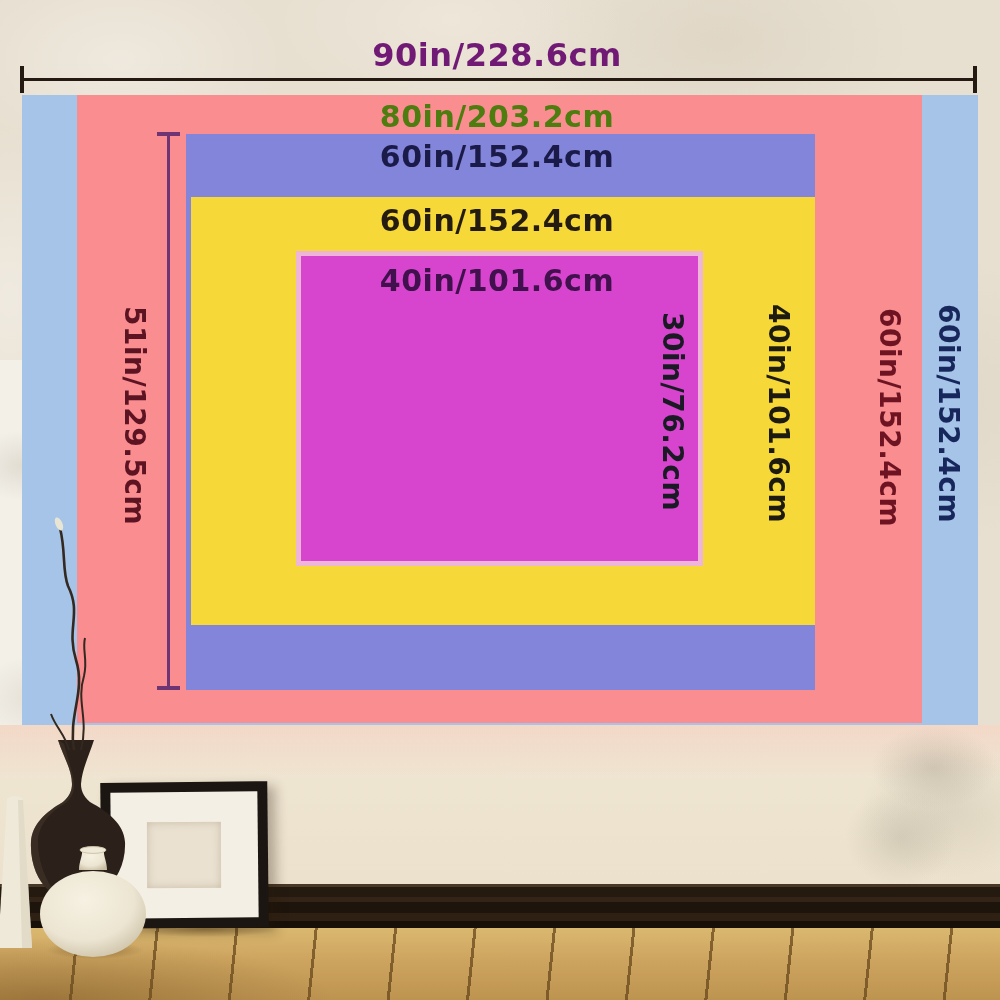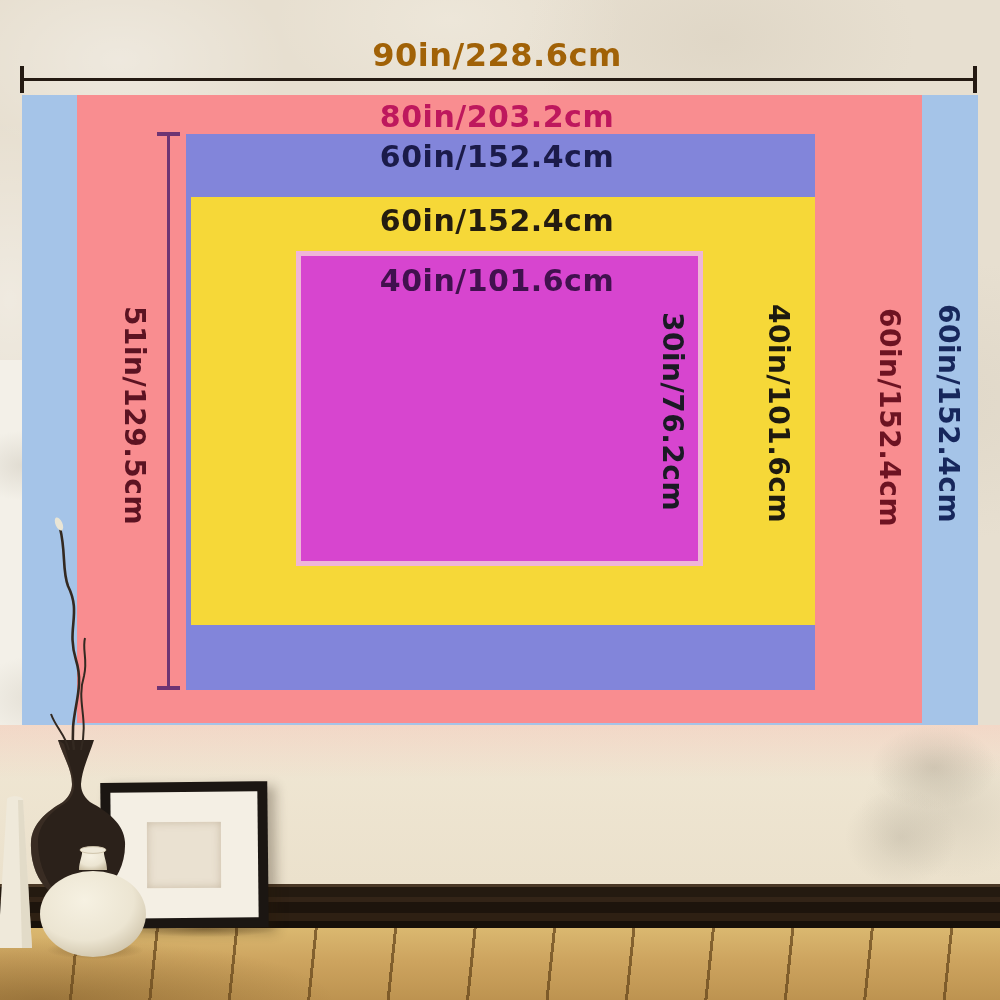--- a/index.html
+++ b/index.html
@@ -52,22 +52,22 @@
   .h-ruler-cap {position:absolute;top:66px;width:4px;height:27px;background:#241a12;}
   .h-cap-left {left:20px;}
   .h-cap-right{left:973px;}
   .v-ruler-line{position:absolute;left:167px;top:134px;width:3px;height:555px;background:#6e3473;}
   .v-ruler-cap {position:absolute;left:157px;width:23px;height:4px;background:#6e3473;}
   .v-cap-top   {top:132px;}
   .v-cap-bottom{top:686px;}
   
   .lbl{position:absolute;font-weight:bold;white-space:nowrap;letter-spacing:.5px;}
   .lbl-h{left:497px;transform:translateX(-50%);}
-  .lbl-90 {top:36px; font-size:32px;color:#a16207;}
-  .lbl-80 {top:99px; font-size:30px;color:#be185d;}
+  .lbl-90 {top:36px; font-size:32px;color:#701a75;}
+  .lbl-80 {top:99px; font-size:30px;color:#4d7c0f;}
   .lbl-60p{top:139px;font-size:30px;color:#1b1b4a;}
   .lbl-60y{top:203px;font-size:30px;color:#241c10;}
   .lbl-40m{top:263px;font-size:30px;color:#41114e;}
   .lbl-v{writing-mode:vertical-rl;font-size:28px;}
   .lbl-51 {left:118px;top:306px;color:#5c1322;}
   .lbl-30 {left:656px;top:312px;color:#1a1a24;}
   .lbl-40v{left:762px;top:304px;color:#1d1a10;}
   .lbl-60pk{left:873px;top:308px;color:#6d1322;}
   .lbl-60bl{left:932px;top:304px;color:#17275c;}
   

